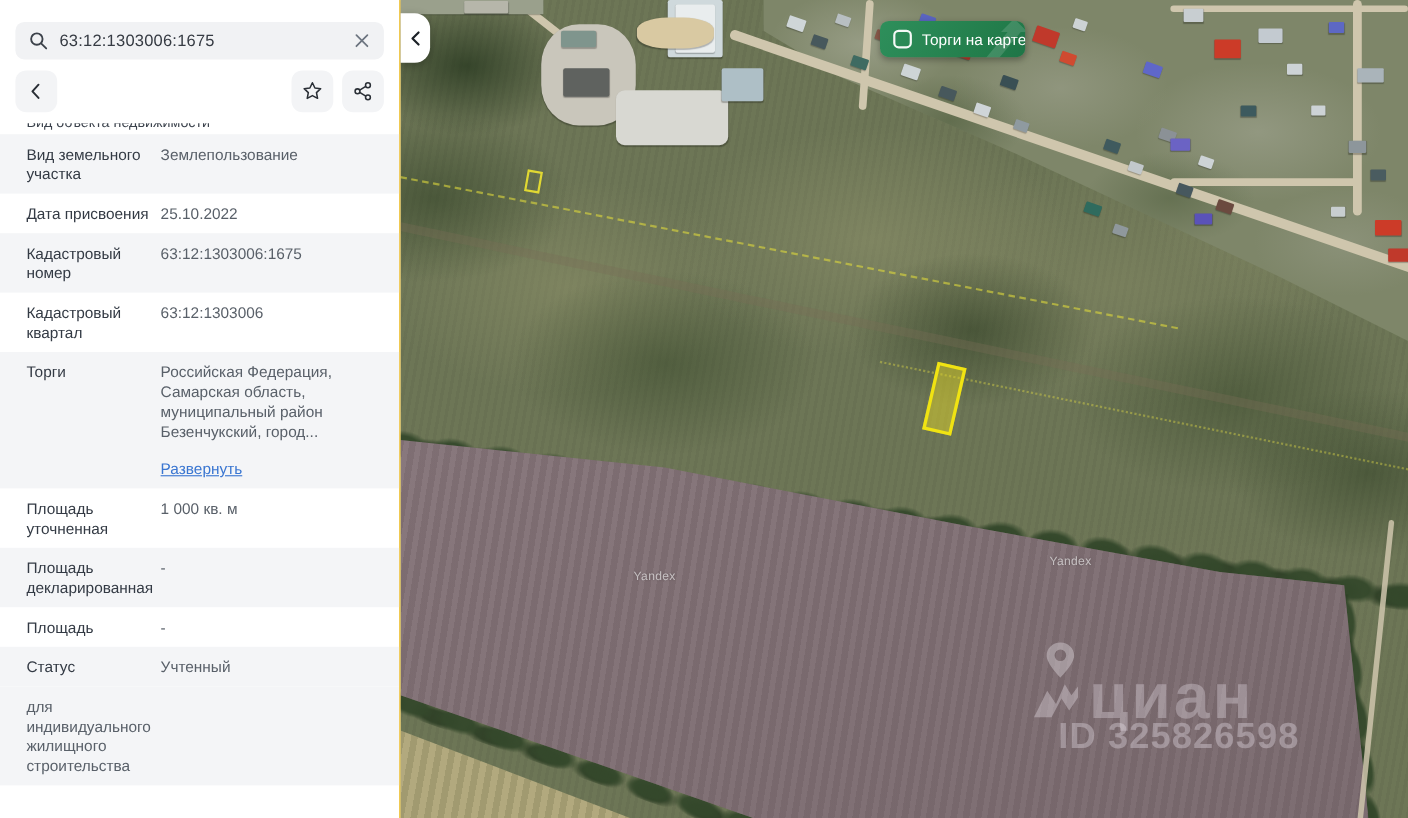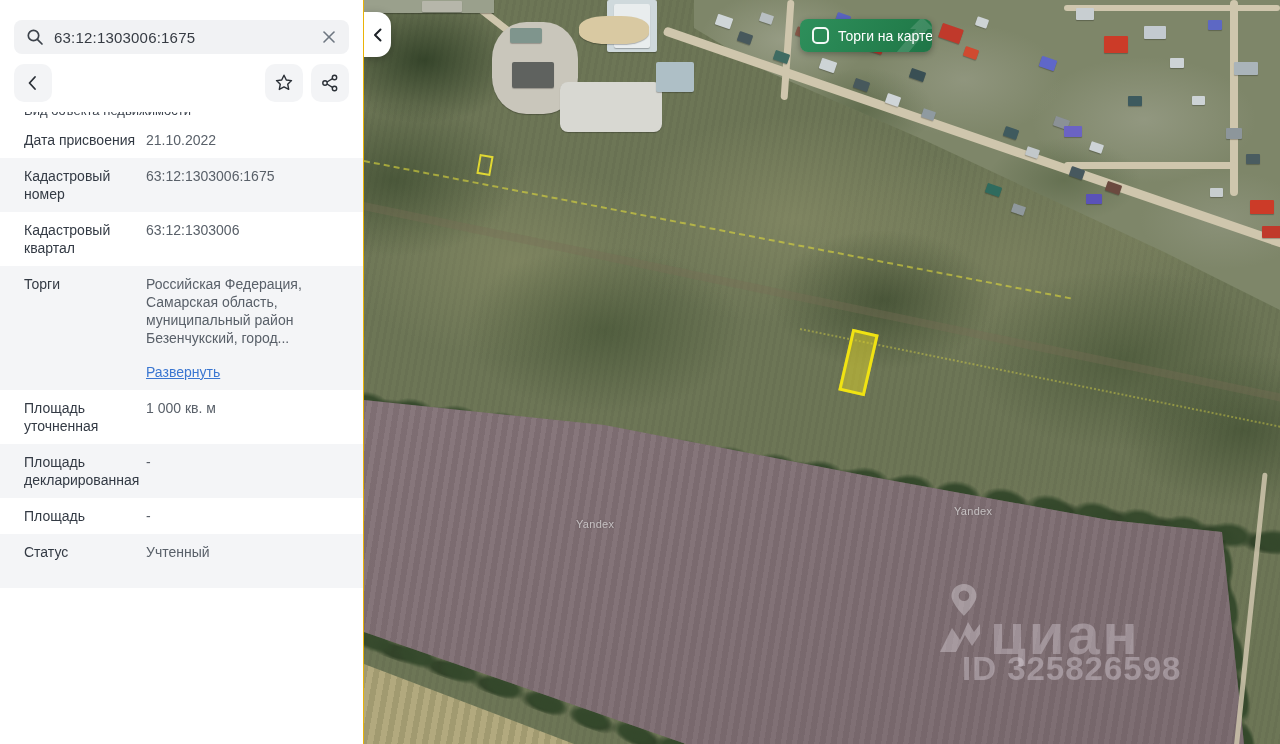--- a/index.html
+++ b/index.html
@@ -135,23 +135,27 @@
           <line x1="7" y1="11" x2="12.5" y2="14.4" stroke="#2a2f36" stroke-width="1.4"></line>
         </svg>
       </button>
     </div>
 
     <div class="partial-row">
       <span>Вид объекта недвижимости</span>
     </div>
 
     <div class="attr-list">
+        <div class="attr-row alt">
+          <div class="attr-label">Вид земельного участка</div>
+          <div class="attr-value">Землепользование</div>
+        </div>
         <div class="attr-row">
           <div class="attr-label">Дата присвоения</div>
-          <div class="attr-value">21.10.2022</div>
+          <div class="attr-value">25.10.2022</div>
         </div>
         <div class="attr-row alt">
           <div class="attr-label">Кадастровый номер</div>
           <div class="attr-value">63:12:1303006:1675</div>
         </div>
         <div class="attr-row">
           <div class="attr-label">Кадастровый квартал</div>
           <div class="attr-value">63:12:1303006</div>
         </div>
         <div class="attr-row alt">
@@ -168,20 +172,21 @@
         </div>
         <div class="attr-row">
           <div class="attr-label">Площадь</div>
           <div class="attr-value">-</div>
         </div>
         <div class="attr-row alt">
           <div class="attr-label">Статус</div>
           <div class="attr-value">Учтенный</div>
         </div>
         <div class="attr-row alt">
+          <div class="attr-value">для индивидуального жилищного строительства</div>
         </div>
         <div class="attr-row"></div>
       </div>
   </aside>
 
   <div class="map">
     <div class="layer map-base"></div>
     <div class="layer village-band"></div>
     <div id="decor-host" class="layer">
         <div class="road" style="left: 300px; top: 26px; width: 660px; height: 9px; transform: rotate(19deg); transform-origin: left center;"></div>

